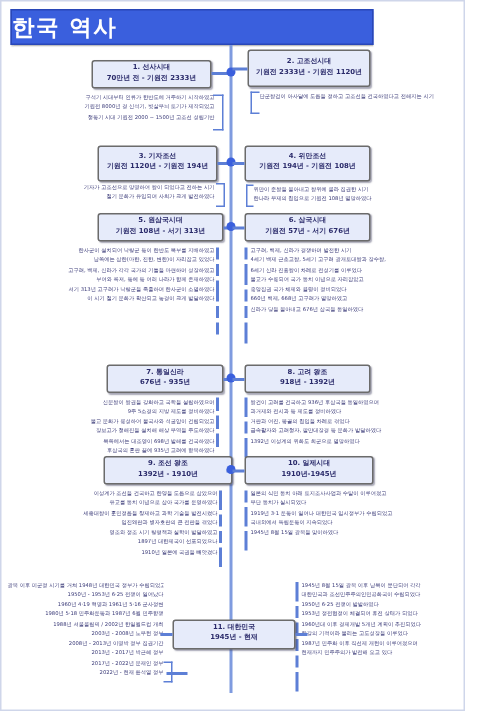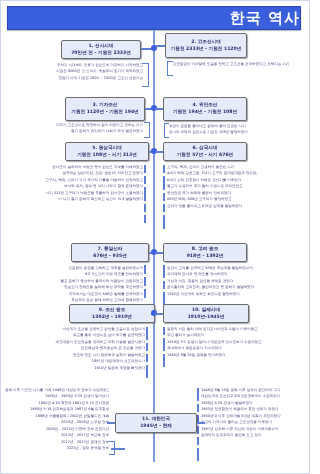--- a/index.html
+++ b/index.html
@@ -25,31 +25,30 @@
     background: #ffffff;
     border: 1px solid #cfd6ea;
     box-sizing: border-box;
   }
 
   
   .title-banner {
     position: absolute;
     left: 6px;
     top: 5px;
-    width: 294px;
+    width: 242px;
     height: 24px;
     background: #3a5fdd;
     border: 1px solid #29georgia;
     border: 1px solid #2947b8;
     box-sizing: border-box;
     display: flex;
     align-items: center;
-    justify-content: flex-end;
+    justify-content: flex-start;
     box-shadow: 0 1px 1px rgba(0,0,0,0.25);
-    padding-left: 15px;
   }
   .title-text {
     color: #ffffff;
     font-size: 15px;
     font-weight: bold;
     letter-spacing: 1px;
     line-height: 1;
     white-space: nowrap;
   }
 

